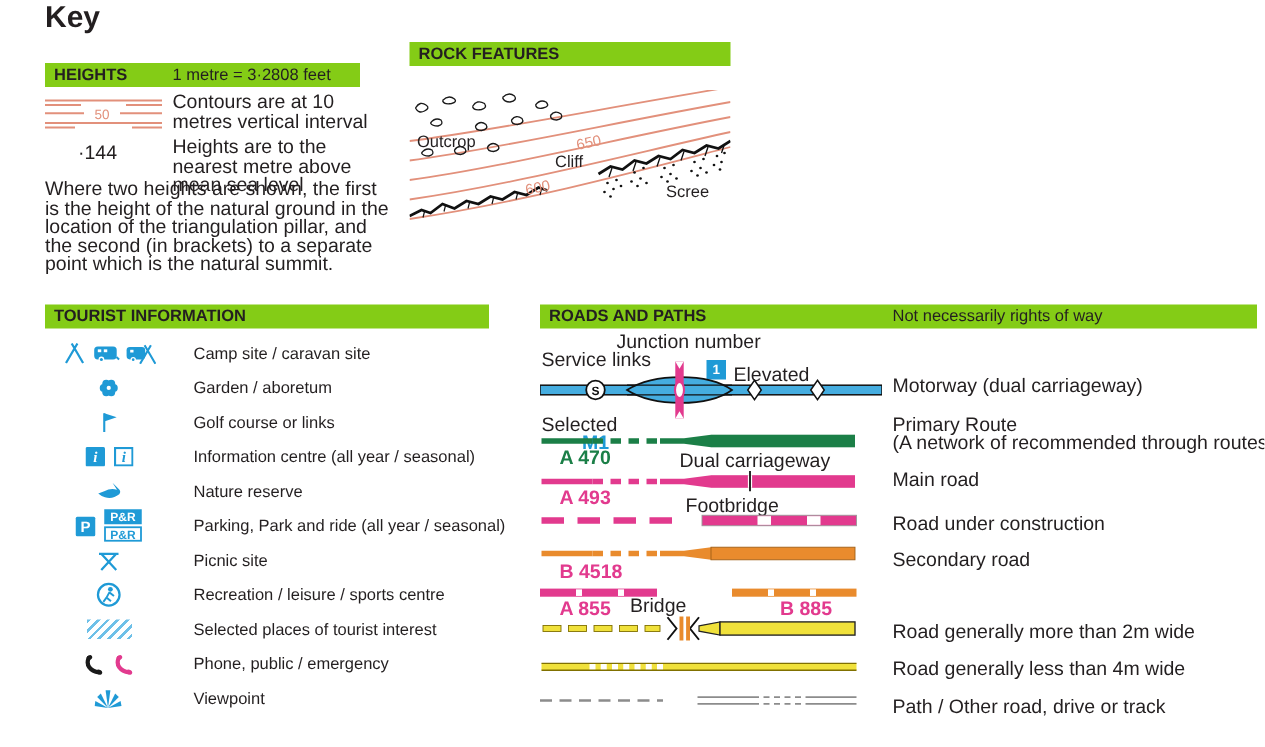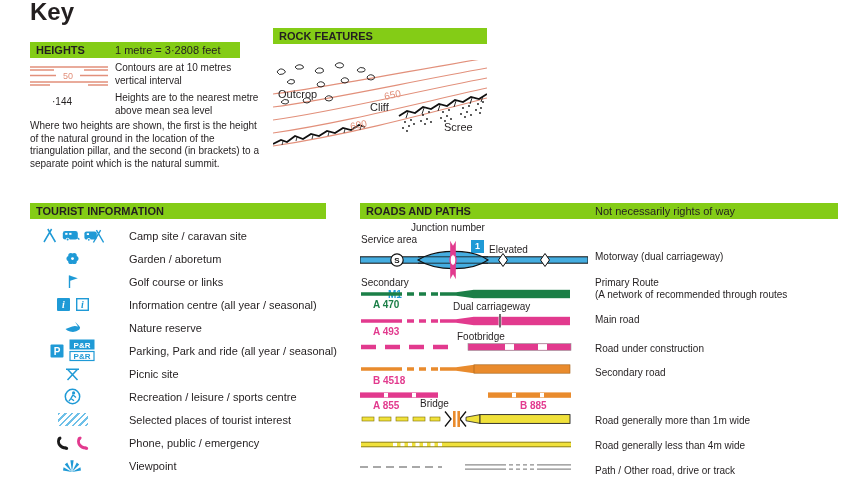--- a/index.html
+++ b/index.html
@@ -1,18 +1,18 @@
 <!DOCTYPE html>
 <html><head>
 <meta charset="utf-8">
 <style>
   html,body{margin:0;padding:0;background:#fff;}
   #page{position:relative;width:843px;height:498px;background:#fff;overflow:hidden;
         font-family:"Liberation Sans",sans-serif;color:#231f20;}
-  .t{position:absolute;font-size:10px;line-height:12.6px;color:#231f20;white-space:nowrap;}
+  .t{position:absolute;font-size:13px;line-height:12.6px;color:#231f20;white-space:nowrap;}
   .b{font-weight:bold;}
   .wrap{white-space:normal;}
   .bar{position:absolute;height:16px;background:#84cc16;display:flex;align-items:center;
        padding:0 6px;box-sizing:border-box;font-size:11px;font-weight:bold;}
   .green{color:#1b7f47;}
   .pink{color:#e23a8e;}
   .blue{color:#1f9ad6;}
   .rows{position:absolute;left:30px;top:224px;width:300px;}
   .row{display:flex;align-items:center;height:23px;}
   .icell{width:85px;display:flex;align-items:center;justify-content:center;gap:4px;flex:none;}
@@ -21,21 +21,21 @@
          background:repeating-linear-gradient(135deg,#6ec0e8 0,#6ec0e8 1.8px,#fff 1.8px,#fff 4.6px);}
   .jbox{position:absolute;left:471px;top:240px;width:13px;height:13px;background:#1f9ad6;
         color:#fff;font-size:9px;font-weight:bold;text-align:center;line-height:13px;}
   svg{display:block;}
 </style>
 </head>
 <body>
 
 <div id="page">
 
-  <div class="t b" style="left:30px;top:6px;font-size:24px;">Key</div>
+  <div class="t b" style="left:30px;top:6px;font-size:20px;">Key</div>
 
   <div class="bar" style="left:30px;top:42px;width:210px;">
     <span>HEIGHTS</span>
     <span style="position:absolute;left:85px;font-weight:normal;">1 metre = 3·2808 feet</span>
   </div>
 
   <svg style="position:absolute;left:30px;top:63px;" width="78" height="24" viewBox="0 0 78 24">
     <path d="M0,4 H78 M0,7 H24 M54,7 H78" stroke="#e2907b" stroke-width="1.3" fill="none"></path>
     <path d="M0,12.5 H26 M50,12.5 H78" stroke="#e2907b" stroke-width="1.3" fill="none"></path>
     <path d="M0,19 H78 M0,22 H20 M58,22 H78" stroke="#e2907b" stroke-width="1.3" fill="none"></path>
@@ -271,38 +271,38 @@
       <span class="ilabel">Viewpoint</span>
     </div>
   </div>
 
   <div class="bar" style="left:360px;top:203px;width:478px;">
     <span>ROADS AND PATHS</span>
     <span style="position:absolute;left:235px;font-weight:normal;">Not necessarily rights of way</span>
   </div>
 
   <div class="t" style="left:411px;top:222px;">Junction number</div>
-  <div class="t" style="left:361px;top:234px;">Service area</div>
+  <div class="t" style="left:361px;top:234px;">Service links</div>
   <div class="jbox">1</div>
   <div class="t" style="left:489px;top:244px;">Elevated</div>
   <svg style="position:absolute;left:360px;top:232px;" width="228" height="56" viewBox="0 0 228 56">
     <rect x="0" y="24.8" width="228" height="6.4" fill="#45ade0" stroke="#111" stroke-width="1"></rect>
     <path d="M58,28 C76,16.5 112,16.5 128,28 C112,39.5 76,39.5 58,28 Z" fill="#45ade0" stroke="#111" stroke-width="1.1"></path>
     <path d="M58,24.8 H128 M58,31.2 H128" stroke="#111" stroke-width="0.8" fill="none"></path>
     <rect x="90.2" y="9" width="5.6" height="38" fill="#e23a8e"></rect>
     <path d="M90.2,9 L93,13.8 L95.8,9 Z" fill="#fff"></path>
     <path d="M90.2,47 L93,42.2 L95.8,47 Z" fill="#fff"></path>
     <ellipse cx="93" cy="28" rx="3" ry="5.4" fill="#fff" stroke="#e23a8e" stroke-width="1.4"></ellipse>
     <circle cx="37" cy="28" r="6.2" fill="#fff" stroke="#111" stroke-width="1.2"></circle>
     <text x="37" y="31" font-size="8" font-weight="bold" fill="#111" text-anchor="middle">S</text>
     <path d="M143,21.5 L147.5,28 L143,34.5 L138.5,28 Z" fill="#fff" stroke="#111" stroke-width="1"></path>
     <path d="M185,21.5 L189.5,28 L185,34.5 L180.5,28 Z" fill="#fff" stroke="#111" stroke-width="1"></path>
   </svg>
   <div class="t b blue" style="left:388px;top:265px;margin-top:24px;">M1</div>
-  <div class="t" style="left:361px;top:277px;">Secondary</div>
+  <div class="t" style="left:361px;top:277px;">Selected</div>
 
   <svg style="position:absolute;left:360px;top:287px;" width="212" height="14" viewBox="0 0 212 14">
     <path d="M1,7 H35 M80,7 H96" stroke="#1b7f47" stroke-width="3.6"></path>
     <path d="M35,7 H80" stroke="#1b7f47" stroke-width="3.6" stroke-dasharray="7,5"></path>
     <polygon points="96,5.2 114,2.8 114,11.2 96,8.8" fill="#1b7f47"></polygon>
     <rect x="114" y="2.8" width="96" height="8.4" fill="#1b7f47"></rect>
   </svg>
   <div class="t b green" style="left:373px;top:299px;">A 470</div>
   <div class="t" style="left:453px;top:301px;">Dual carriageway</div>
 
@@ -383,17 +383,17 @@
   </svg>
 
   <div class="t" style="left:595px;top:251px;">Motorway (dual carriageway)</div>
   <div class="t" style="left:595px;top:277px;line-height:11.6px;">
     <div>Primary Route</div>
     <div>(A network of recommended through routes</div>
   </div>
   <div class="t" style="left:595px;top:314px;">Main road</div>
   <div class="t" style="left:595px;top:343px;">Road under construction</div>
   <div class="t" style="left:595px;top:367px;">Secondary road</div>
-  <div class="t" style="left:595px;top:415px;">Road generally more than 1m wide</div>
+  <div class="t" style="left:595px;top:415px;">Road generally more than 2m wide</div>
   <div class="t" style="left:595px;top:440px;">Road generally less than 4m wide</div>
   <div class="t" style="left:595px;top:465px;">Path / Other road, drive or track</div>
 
 </div>
 
 </body></html>

